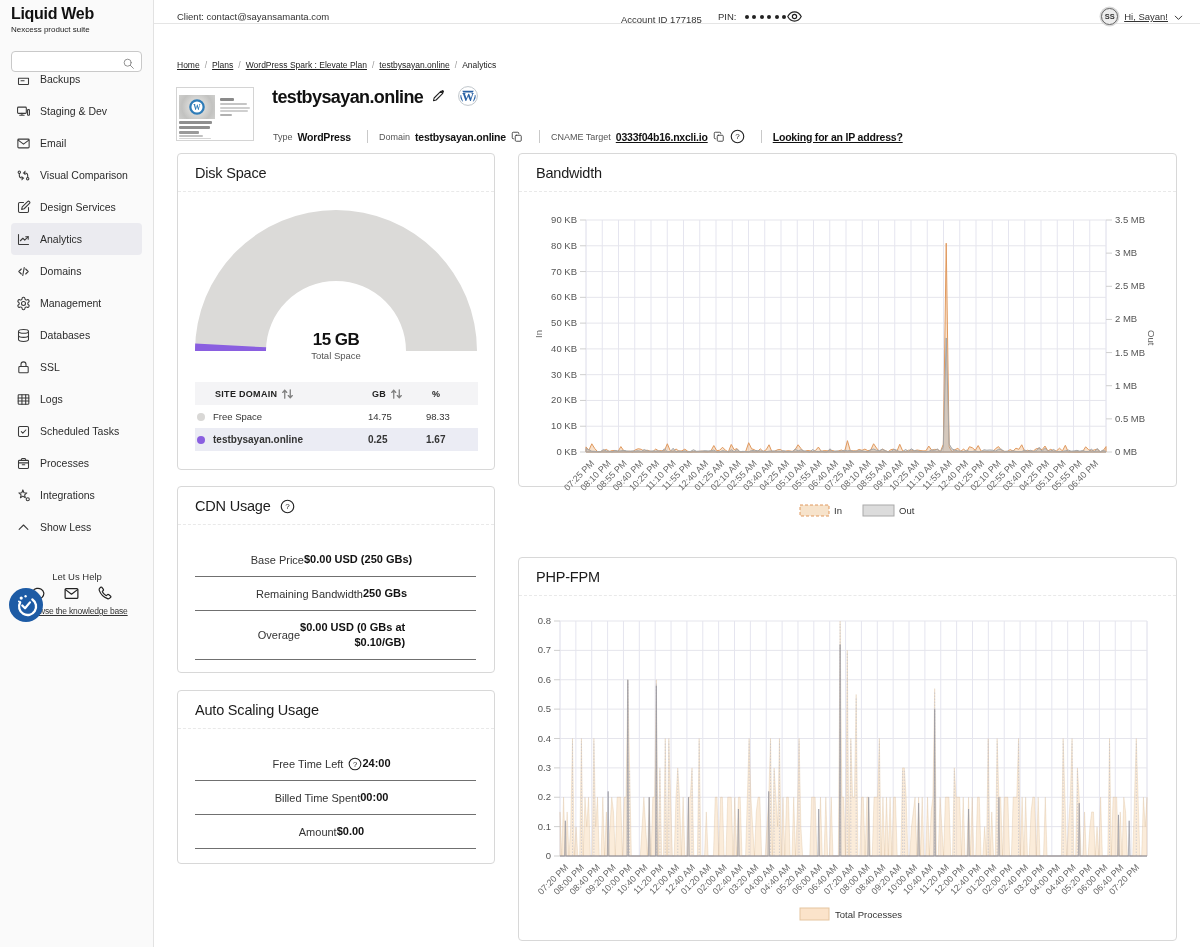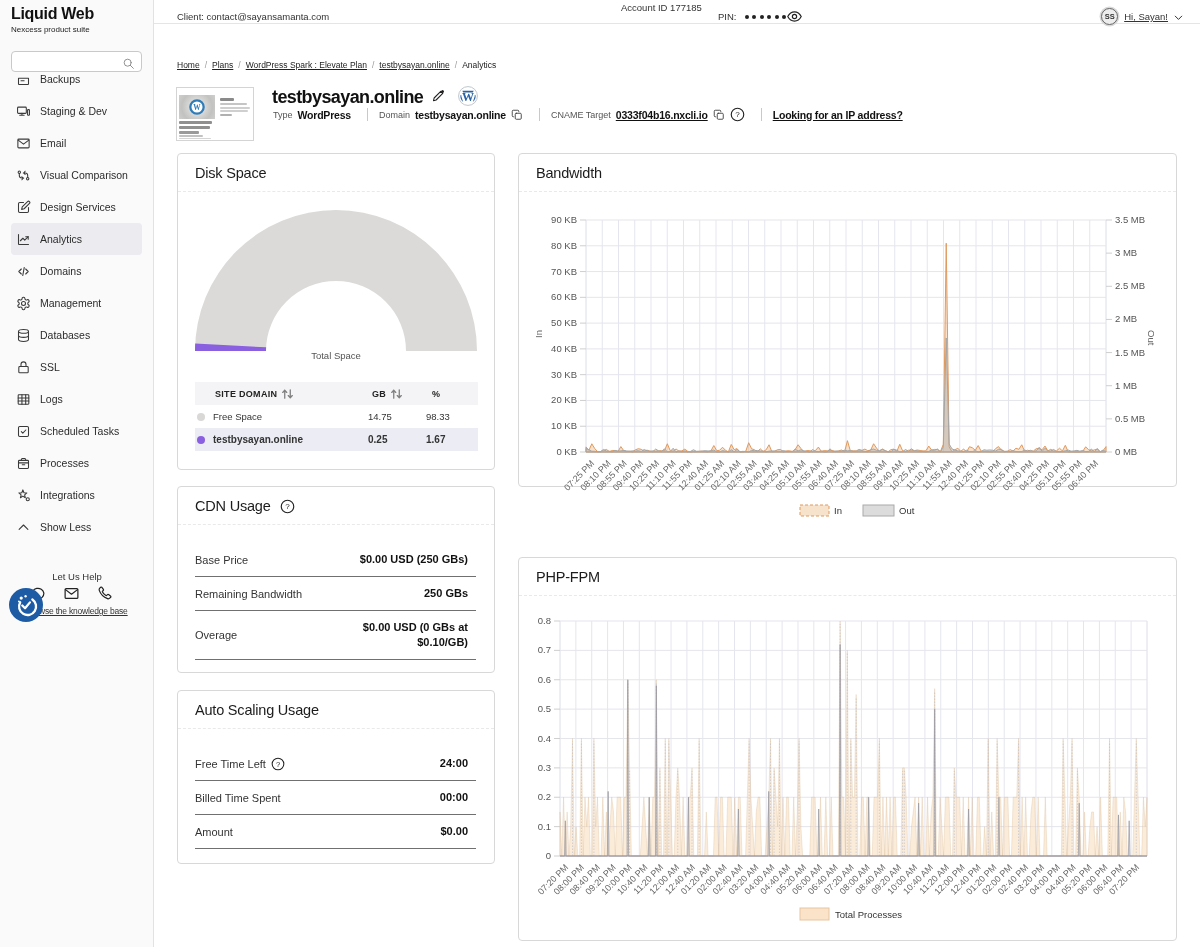--- a/index.html
+++ b/index.html
@@ -15,42 +15,42 @@
 .sitem.active { background:#ebebf0; }
 .sic { width:24px; display:inline-flex; align-items:center; }
 .help-title { position:absolute; top:571px; width:154px; text-align:center; font-size:9.5px; color:#333; }
 .help-icons { position:absolute; top:585px; left:29px; width:84px; display:flex; justify-content:space-between; }
 .kb { position:absolute; top:606px; width:154px; text-align:center; font-size:8.5px; letter-spacing:-0.2px; color:#333; text-decoration:underline; }
 .a11y { position:absolute; left:9px; top:588px; width:34px; height:34px; z-index:9; }
 
 
 .topbar { position:absolute; left:154px; top:0; width:1046px; height:24px; border-bottom:1px solid #e5e5e5; background:#fff; font-size:9.5px; color:#333; }
 .tb-client { position:absolute; left:23px; top:11px; }
-.tb-acct { position:absolute; left:467px; top:2px; }
+.tb-acct { position:absolute; left:467px; top:14px; }
 .tb-pin { position:absolute; left:564px; top:11px; }
 .pin-dots { margin-left:2px; }
 .pin-dots i { display:inline-block; width:4px; height:4px; background:#222; border-radius:50%; margin-left:3.5px; vertical-align:1px; }
 .tb-eye { position:absolute; left:632px; top:8px; }
 .tb-user { position:absolute; right:15px; top:8px; display:flex; align-items:center; }
 .ss { display:inline-flex; align-items:center; justify-content:center; width:17px; height:17px; border-radius:50%; border:1px solid #666; background:#ededed; font-size:7.5px; font-weight:bold; color:#333; box-shadow:0 0 0 1.5px #d9d9d9; }
 .hi { margin-left:6px; text-decoration:underline; }
 .chev { margin-left:4px; display:inline-flex; margin-top:2px; }
 
 
 .main { position:absolute; left:154px; top:38px; width:1046px; height:909px; background:#fff; }
 .crumbs { position:absolute; left:23px; top:22px; font-size:8.5px; color:#222; white-space:nowrap; }
 .crumbs a { text-decoration:underline; }
 .crumbs .sep { color:#999; margin:0 5px; }
 .thumb { position:absolute; left:22px; top:49px; width:78px; height:54px; background:#fff; border:1px solid #d4d4d4; }
 .thumb i { position:absolute; border-radius:1px; }
 .t-img { position:absolute; left:2px; top:7px; width:36px; height:24px; background:radial-gradient(circle at 50% 50%, #ececec 0%, #d6d6d4 40%, #c2c2c0 70%, #cfcfcd 100%); }
 .site-title { position:absolute; left:118px; top:48px; font-size:18px; font-weight:bold; color:#111; letter-spacing:-0.6px; }
 .pencil { margin-left:8px; display:inline-block; vertical-align:0px; letter-spacing:0; }
 .wplogo { margin-left:12px; display:inline-block; vertical-align:-3px; letter-spacing:0; }
-.meta { position:absolute; left:119px; top:69px; font-size:9px; color:#555; display:flex; align-items:center; white-space:nowrap; }
+.meta { position:absolute; left:119px; top:91px; font-size:9px; color:#555; display:flex; align-items:center; white-space:nowrap; }
 .m-lab { margin-right:5px; }
 .m-b { color:#111; font-size:10.5px; font-weight:bold; margin-right:5px; letter-spacing:-0.2px; }
 .m-b.u { text-decoration:underline; }
 .m-sep { width:1px; height:13px; background:#c9c9c9; margin:0 11px; }
 .m-ic { display:inline-flex; margin-right:5px; }
 
 
 .card { position:absolute; background:#fff; border:1px solid #d8d8d8; border-radius:4px; }
 .chead { height:38px; line-height:39px; padding-left:17px; font-size:14.5px; letter-spacing:-0.2px; color:#1c1c1c; border-bottom:1px dashed #e9e9e9; }
 .h-help { display:inline-flex; vertical-align:-3px; margin-left:6px; }
@@ -73,21 +73,21 @@
 .dt-head .hc2 { width:70px; display:inline-flex; align-items:center; padding-left:13px; }
 .c1t { margin-left:0; width:143px; }
 .dot { width:8px; height:8px; border-radius:50%; margin-left:2px; margin-right:8px; }
 .c2 { width:70px; padding-left:12px; }
 .c3 { width:46px; }
 .b { font-weight:bold; font-size:10px; }
 .sorti { margin-left:4px; display:inline-flex; }
 
 
 .kv { position:absolute; left:17px; right:18px; top:56px; font-size:11px; }
-.kv-row { display:flex; justify-content:space-between; align-items:center; border-bottom:1px solid #707070; padding:9px 8px 9px 0; color:#333; }
+.kv-row { display:flex; justify-content:center; align-items:center; border-bottom:1px solid #707070; padding:9px 8px 9px 0; color:#333; }
 .kv-v { font-weight:bold; color:#111; text-align:right; max-width:160px; line-height:15px; }
 .r-help { display:inline-flex; vertical-align:-3px; margin-left:5px; }
 .kv-l { display:inline-flex; align-items:center; }
 </style></head><body>
 <div class="sidebar">
   <div class="lw-logo">Liquid Web</div>
   <div class="lw-sub">Nexcess product suite</div>
   <div class="searchbox">
       <span class="sb-ic"><svg width="13" height="13" viewBox="0 0 24 24" fill="none" stroke="#888" stroke-width="1.7" stroke-linecap="round" stroke-linejoin="round">
           <circle cx="10.5" cy="10.5" r="6.5"></circle>
@@ -335,20 +335,21 @@
       </span>
   <span class="m-sep"></span>
   <b class="m-b u">Looking for an IP address?</b>
 </div>
 <div class="card disk">
   <div class="chead">Disk Space</div>
   <div class="gauge"><svg width="316" height="315" viewBox="0 0 316 315">
           <path d="M17.0 197.0 A141.0 141.0 0 0 1 299.0 197.0 L228.0 197.0 A70.0 70.0 0 0 0 88.0 197.0 Z" fill="#dbdad8"></path>
           <path d="M17.0 197.0 A141.0 141.0 0 0 1 17.19 189.62 L88.10 193.34 A70.0 70.0 0 0 0 88.0 197.0 Z" fill="#8a5fe0"></path>
         </svg></div>
+  <div class="g-val">15 GB</div>
   <div class="g-sub">Total Space</div>
   <div class="dtable">
     <div class="dt-head">
           <span class="hc1">SITE DOMAIN<span class="sorti">
               <svg width="13" height="12" viewBox="0 0 14 13" style="vertical-align:-2px">
                 <path d="M4 11V2.5M4 2.5 1.8 4.8M4 2.5 6.2 4.8" stroke="#808080" stroke-width="1.4" fill="none" stroke-linecap="round" stroke-linejoin="round"></path>
                 <path d="M10 2v8.5M10 10.5 7.8 8.2M10 10.5 12.2 8.2" stroke="#808080" stroke-width="1.4" fill="none" stroke-linecap="round" stroke-linejoin="round"></path>
               </svg>
             </span></span>
           <span class="hc2">GB<span class="sorti">

